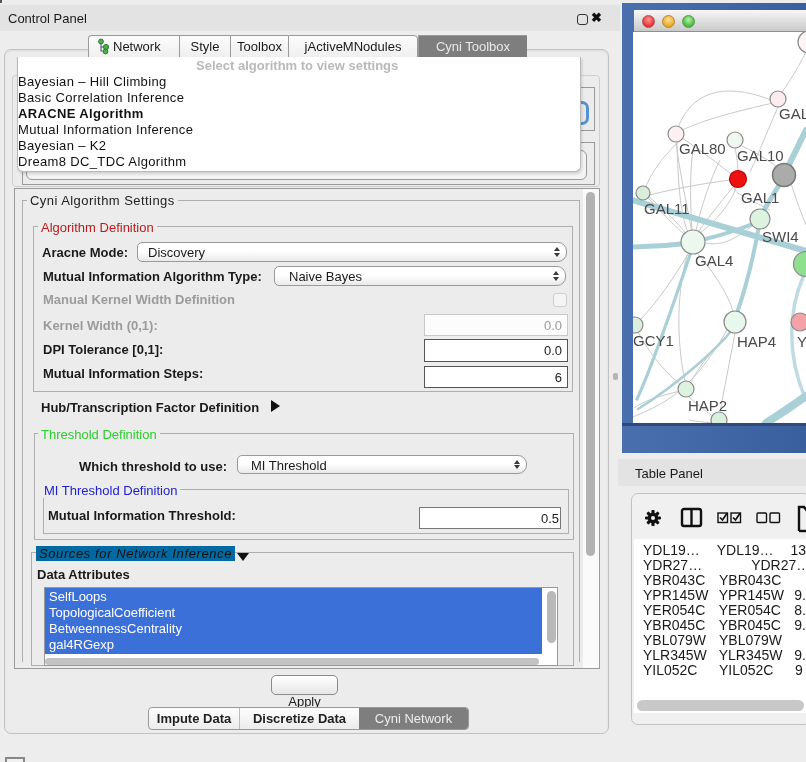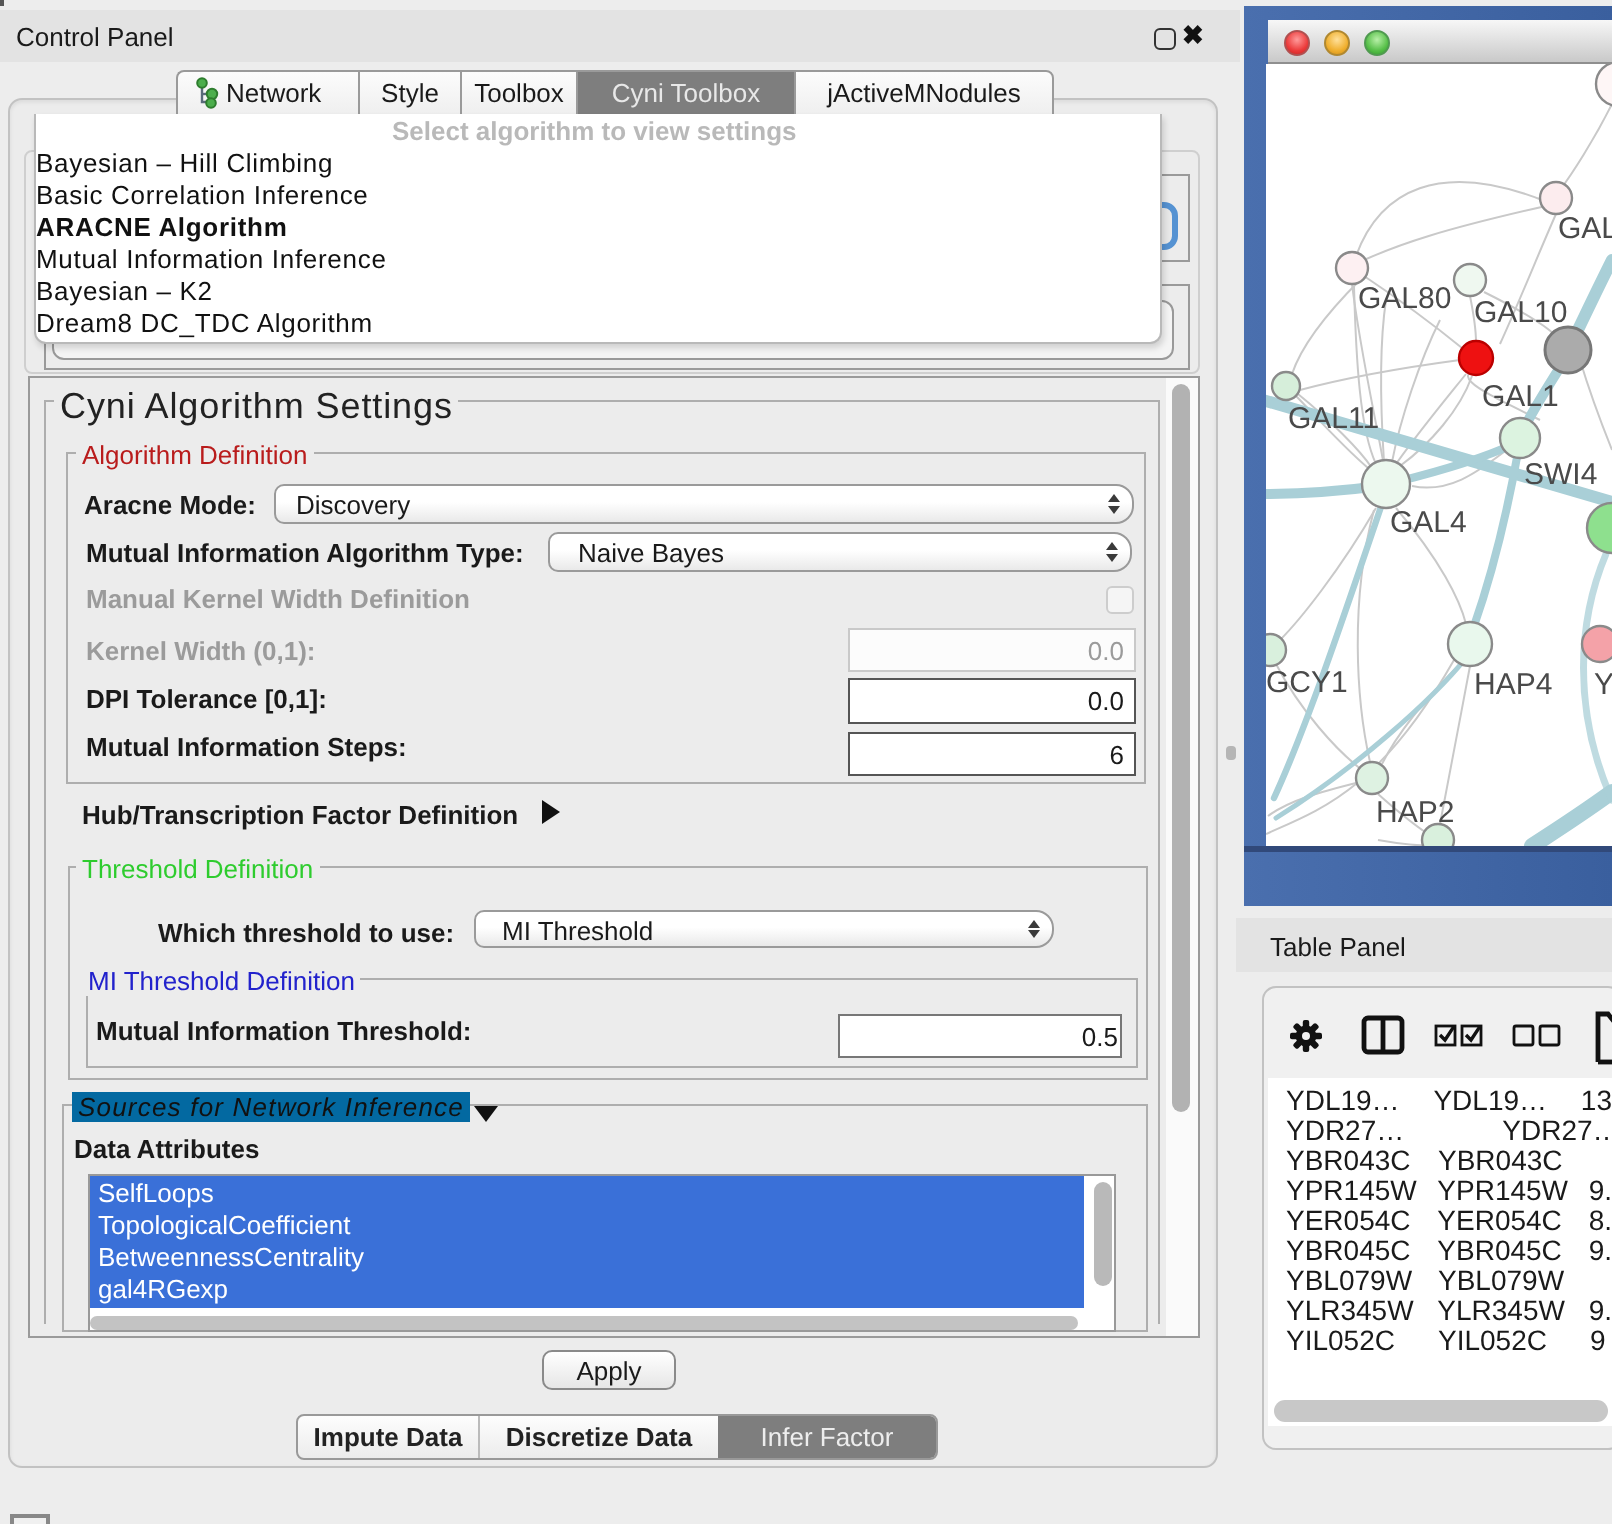--- a/index.html
+++ b/index.html
@@ -27,39 +27,39 @@
 <div class="abs" style="left:22px;top:142px;width:573px;height:43px;background:#ececec;border:1px solid #9a9a9a;"></div>
 
 <div class="abs" style="left:560px;top:101px;width:29px;height:24px;border:3px solid #5592d2;border-radius:7px;background:#e8e8e8;"></div>
 
 <div class="abs" style="left:26px;top:150px;width:561px;height:30px;border:1px solid #999;border-radius:6px;background:#f4f4f4;"></div>
 
 <div class="abs" style="left:88px;top:35px;height:23px;display:flex;font-size:13px;">
   <div style="width:91px;border:1px solid #9a9a9a;border-right:none;border-radius:4px 0 0 0;padding:3px 0 0 24px;background:linear-gradient(#fcfcfc,#efefef);white-space:nowrap;">Network</div>
   <div style="width:51px;border:1px solid #9a9a9a;border-right:none;padding-top:3px;background:linear-gradient(#fcfcfc,#efefef);text-align:center;">Style</div>
   <div style="width:58px;border:1px solid #9a9a9a;border-right:none;padding-top:3px;background:linear-gradient(#fcfcfc,#efefef);text-align:center;">Toolbox</div>
+  <div style="width:130px;border:1px solid #9a9a9a;border-radius:0 4px 0 0;padding-top:3px;background:linear-gradient(#fcfcfc,#efefef);text-align:center;">jActiveMNodules</div>
   <div style="width:109px;border:1px solid #9a9a9a;border-right:none;padding-top:3px;background:#7e7e7e;color:#e8e8e8;text-align:center;">Cyni Toolbox</div>
-  <div style="width:130px;border:1px solid #9a9a9a;border-radius:0 4px 0 0;padding-top:3px;background:linear-gradient(#fcfcfc,#efefef);text-align:center;">jActiveMNodules</div>
 </div>
 
 <svg class="abs" style="left:96px;top:37px;" width="16" height="18" viewBox="0 0 16 18">
   <path d="M 5 5 v 9 h 4" fill="none" stroke="#5a6a7a" stroke-width="1.2"></path>
   <path d="M 5 10 h 4" fill="none" stroke="#5a6a7a" stroke-width="1.2"></path>
   <circle cx="5" cy="4.5" r="2.4" fill="#4cae4c" stroke="#2e7d2e"></circle>
   <circle cx="10" cy="10" r="2.6" fill="#4cae4c" stroke="#2e7d2e"></circle>
   <circle cx="9.5" cy="14.5" r="2.4" fill="#4cae4c" stroke="#2e7d2e"></circle>
 </svg>
 
 <div class="abs" style="left:14px;top:188px;width:586px;height:481px;background:#ececec;border:1px solid #9a9a9a;"></div>
 
 <div class="abs" style="left:583px;top:189px;width:16px;height:479px;background:#fafafa;"></div>
 <div class="abs" style="left:586px;top:192px;width:9px;height:364px;background:#b2b2b2;border-radius:5px;"></div>
 
 <div class="abs" style="left:22px;top:200px;width:558px;height:462px;border:1px solid #aeaeae;border-bottom:none;"></div>
-<div class="abs" style="left:27px;top:193px;background:#ececec;padding:0 3px;font-size:18px;color:#222;letter-spacing:0.45px;">Cyni Algorithm Settings</div>
+<div class="abs" style="left:27px;top:193px;background:#ececec;padding:0 3px;font-size:13px;color:#222;letter-spacing:0.45px;">Cyni Algorithm Settings</div>
 
 <div class="abs" style="left:33px;top:226px;width:540px;height:166px;border:1px solid #aeaeae;"></div>
 <div class="abs" style="left:38px;top:220px;background:#ececec;padding:0 3px;font-size:13px;color:#b91c1c;">Algorithm Definition</div>
 
 <div class="abs" style="left:42px;top:245px;font-weight:bold;">Aracne Mode:</div>
 <div class="abs combo" style="left:137px;top:242px;width:430px;height:20px;"></div>
 <div class="abs" style="left:148px;top:245px;">Discovery</div>
 
 <div class="abs" style="left:43px;top:269px;font-weight:bold;">Mutual Information Algorithm Type:</div>
 <div class="abs combo" style="left:274px;top:266px;width:292px;height:20px;"></div>
@@ -101,26 +101,26 @@
 <div class="abs" style="left:36px;top:546px;background:#0369a1;padding:0 3px;font-size:13px;color:#111;letter-spacing:0.6px;font-style:italic;">Sources for Network Inference</div>
 <div class="abs" style="left:237px;top:553px;width:0;height:0;border-top:8px solid #111;border-left:6.5px solid transparent;border-right:6.5px solid transparent;"></div>
 
 <div class="abs" style="left:37px;top:567px;font-weight:bold;">Data Attributes</div>
 
 <div class="abs" style="left:44px;top:587px;width:514px;height:79px;background:#fff;border:1px solid #999;"></div>
 <div class="abs" style="left:45px;top:588px;width:497px;height:66px;background:#3a70d8;color:#fff;font-size:13px;line-height:16px;padding:1px 0 0 4px;">SelfLoops<br>TopologicalCoefficient<br>BetweennessCentrality<br>gal4RGexp</div>
 <div class="abs" style="left:547px;top:591px;width:9px;height:52px;background:#b9b9b9;border-radius:5px;"></div>
 <div class="abs" style="left:45px;top:658px;width:494px;height:7px;background:#c3c3c3;border-radius:4px;"></div>
 
-<div class="abs" style="left:271px;top:675px;width:67px;height:20px;background:linear-gradient(#fff,#e6e6e6);border:1px solid #8a8a8a;border-radius:5px;text-align:center;padding-top:2px;">Apply</div>
+<div class="abs" style="left:271px;top:675px;width:67px;height:20px;background:linear-gradient(#fff,#e6e6e6);border:1px solid #8a8a8a;border-radius:5px;text-align:center;padding-top:18px;">Apply</div>
 
 <div class="abs" style="left:148px;top:707px;height:23px;display:flex;font-size:13px;font-weight:bold;border:1px solid #999;border-radius:4px;background:linear-gradient(#fdfdfd,#ececec);overflow:hidden;">
   <div style="width:91px;padding-top:3px;text-align:center;border-right:1px solid #bbb;color:#222;">Impute Data</div>
   <div style="width:119px;padding-top:3px;text-align:center;color:#222;">Discretize Data</div>
-  <div style="width:109px;padding-top:3px;background:#7e7e7e;color:#ededed;text-align:center;font-weight:normal;">Infer Factor</div>
+  <div style="width:109px;padding-top:3px;background:#7e7e7e;color:#ededed;text-align:center;font-weight:normal;">Cyni Network</div>
 </div>
 
 <div class="abs" style="left:5px;top:757px;width:20px;height:18px;border:2px solid #888;background:#f0f0f0;"></div>
 
 <div class="abs" style="left:17px;top:57px;width:564px;height:115px;background:#fff;border:1px solid #b9b9b9;border-top:none;border-radius:0 0 6px 6px;box-shadow:1px 2px 3px rgba(0,0,0,0.15);"></div>
 <div class="abs" style="left:196px;top:58px;color:#b9b9b9;font-weight:bold;">Select algorithm to view settings</div>
 <div class="abs" style="left:18px;top:74px;font-size:13px;line-height:16px;color:#111;letter-spacing:0.35px;">
 Bayesian – Hill Climbing<br>
 Basic Correlation Inference<br>
 <b>ARACNE Algorithm</b><br>

